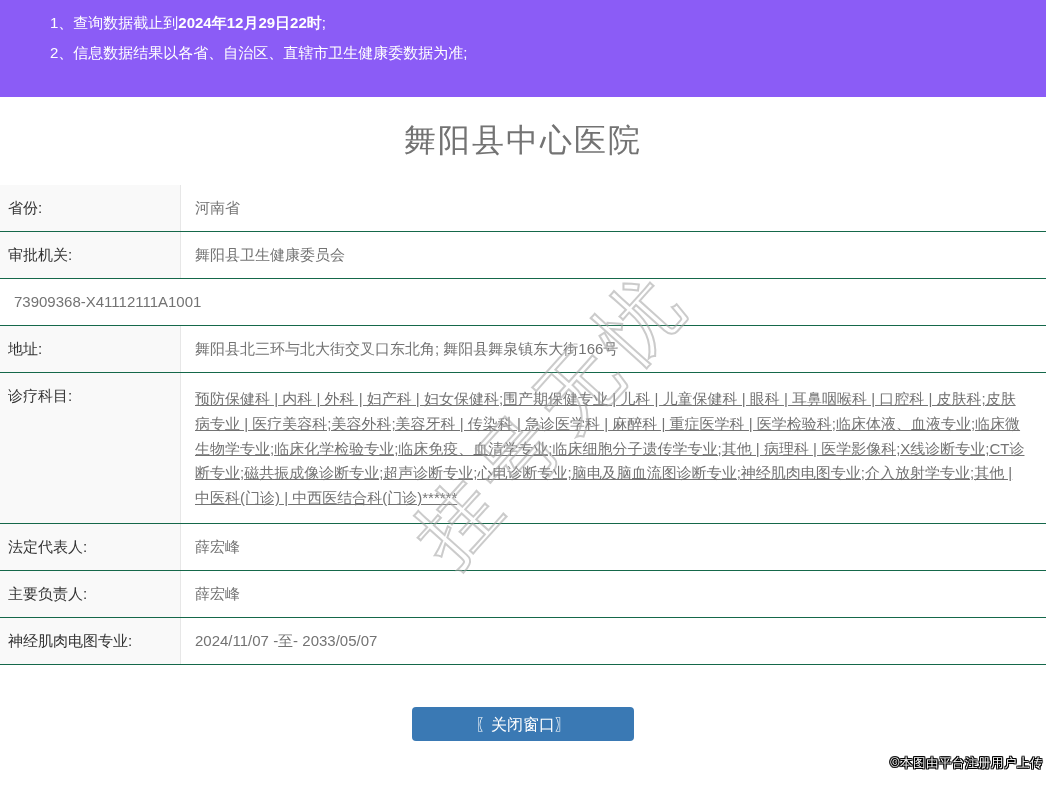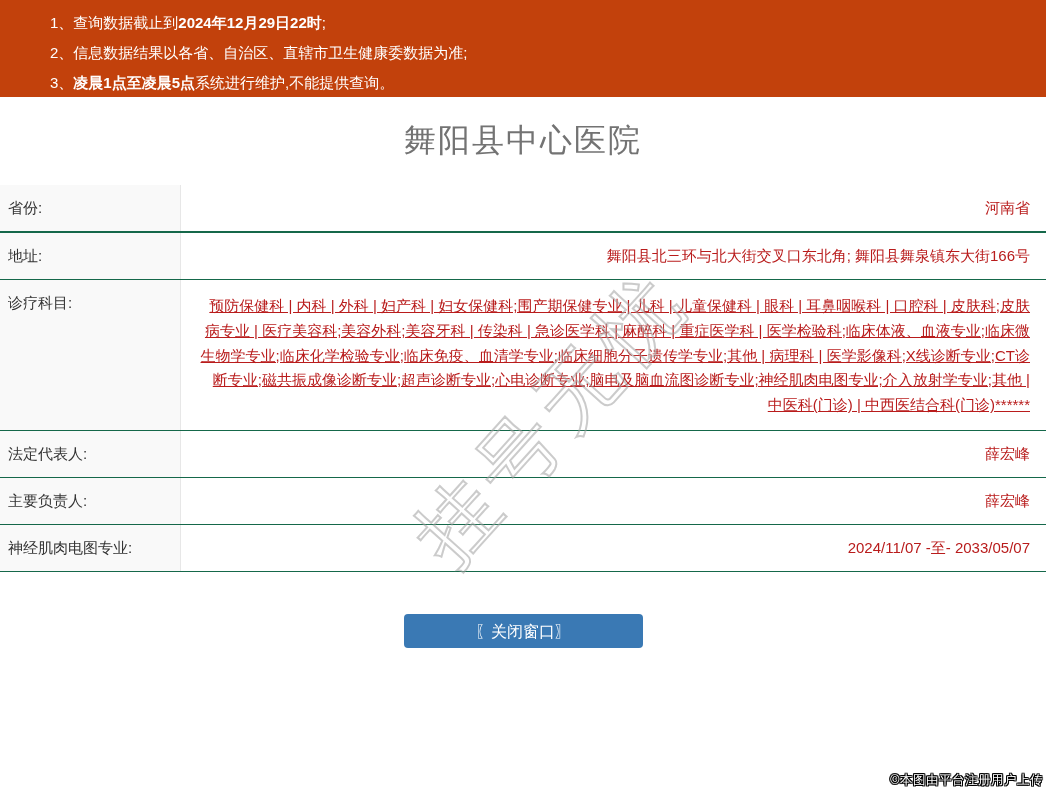--- a/index.html
+++ b/index.html
@@ -5,21 +5,21 @@
   html,body{margin:0;padding:0;}
   body{
     width:1046px;height:792px;position:relative;overflow:hidden;
     background:#ffffff;
     font-family:"Liberation Sans","DejaVu Sans",sans-serif;
     color:#333333;
   }
   
   .notice{
     width:100%;height:97px;box-sizing:border-box;
-    background:#c2410c;color:#ffffff;
+    background:#8b5cf6;color:#ffffff;
     padding:8px 10px 0 50px;
     font-size:15px;line-height:30px;
   }
   .notice .line{white-space:nowrap;}
   .notice .b{font-weight:bold;}
   
   .title-wrap{
     height:88px;display:flex;align-items:center;justify-content:center;
   }
   .title{
@@ -30,67 +30,71 @@
   .row{
     display:flex;border-bottom:1px solid #15684A;
   }
   .cell-label{
     width:181px;min-width:181px;box-sizing:border-box;
     background:#F9F9F9;border-right:1px solid #E7E7E7;
     padding:13px 8px;font-size:15px;line-height:20px;color:#333;
   }
   .cell-value{
     flex:1;box-sizing:border-box;
-    padding:13px 16px 13px 14px;font-size:15px;line-height:20px;color:#b91c1c;text-align:right;
+    padding:13px 16px 13px 14px;font-size:15px;line-height:20px;color:#737373;
   }
   .row--multi .cell-value{line-height:24.8px;padding-top:14px;padding-bottom:12px;text-decoration:underline;}
   
   .btn-wrap{text-align:center;margin-top:42px;}
   .close-btn{
-    display:inline-block;width:239px;height:34px;
+    display:inline-block;width:222px;height:34px;
     background:#3A79B4;color:#ffffff;font-size:16px;line-height:34px;
     border:none;border-radius:4px;cursor:pointer;text-align:center;
     font-family:"Liberation Sans","DejaVu Sans",sans-serif;
   }
   
   .watermark{
     position:absolute;left:372px;top:365px;
     transform:rotate(-48deg);transform-origin:center;
     font-size:80px;letter-spacing:10px;white-space:nowrap;
     color:rgba(255,255,255,0.06);
     -webkit-text-stroke:2px rgba(160,160,160,0.55);
     pointer-events:none;z-index:5;
   }
   
   .credit{
-    position:absolute;right:3px;bottom:3px;z-index:6;
+    position:absolute;right:3px;bottom:20px;z-index:6;
     font-size:12.5px;color:#ffffff;letter-spacing:0.5px;
     text-shadow:-1px 0 0 #000,1px 0 0 #000,0 -1px 0 #000,0 1px 0 #000,
                 -1px -1px 0 #000,1px 1px 0 #000,-1px 1px 0 #000,1px -1px 0 #000;
   }
 </style>
 </head>
 <body>
 
 <div class="notice">
   <div class="line"><span>1、查询数据截止到</span><span class="b">2024年12月29日22时</span><span>;</span></div>
   <div class="line"><span>2、信息数据结果以各省、自治区、直辖市卫生健康委数据为准;</span><span class="b"></span><span></span></div>
-  <div class="line"><span>3、</span><span class="b">凌晨1点至凌晨5点</span><span>系统进行维护,不能提供查询。</span></div>
 </div>
 
 <div class="title-wrap">
   <div class="title">舞阳县中心医院</div>
 </div>
 
 <div class="info-table">
   <div class="row">
     <div class="cell-label">省份:</div>
     <div class="cell-value">河南省</div>
   </div>
   <div class="row">
+    <div class="cell-label">审批机关:</div>
+    <div class="cell-value">舞阳县卫生健康委员会</div>
+  </div>
+  <div class="row">
+    <div class="cell-value">73909368-X41112111A1001</div>
   </div>
   <div class="row">
     <div class="cell-label">地址:</div>
     <div class="cell-value">舞阳县北三环与北大街交叉口东北角; 舞阳县舞泉镇东大街166号</div>
   </div>
   <div class="row row--multi">
     <div class="cell-label">诊疗科目:</div>
     <div class="cell-value">预防保健科 | 内科 | 外科 | 妇产科 | 妇女保健科;围产期保健专业 | 儿科 | 儿童保健科 | 眼科 | 耳鼻咽喉科 | 口腔科 | 皮肤科;皮肤病专业 | 医疗美容科;美容外科;美容牙科 | 传染科 | 急诊医学科 | 麻醉科 | 重症医学科 | 医学检验科;临床体液、血液专业;临床微生物学专业;临床化学检验专业;临床免疫、血清学专业;临床细胞分子遗传学专业;其他 | 病理科 | 医学影像科;X线诊断专业;CT诊断专业;磁共振成像诊断专业;超声诊断专业;心电诊断专业;脑电及脑血流图诊断专业;神经肌肉电图专业;介入放射学专业;其他 | 中医科(门诊) | 中西医结合科(门诊)******</div>
   </div>
   <div class="row">

